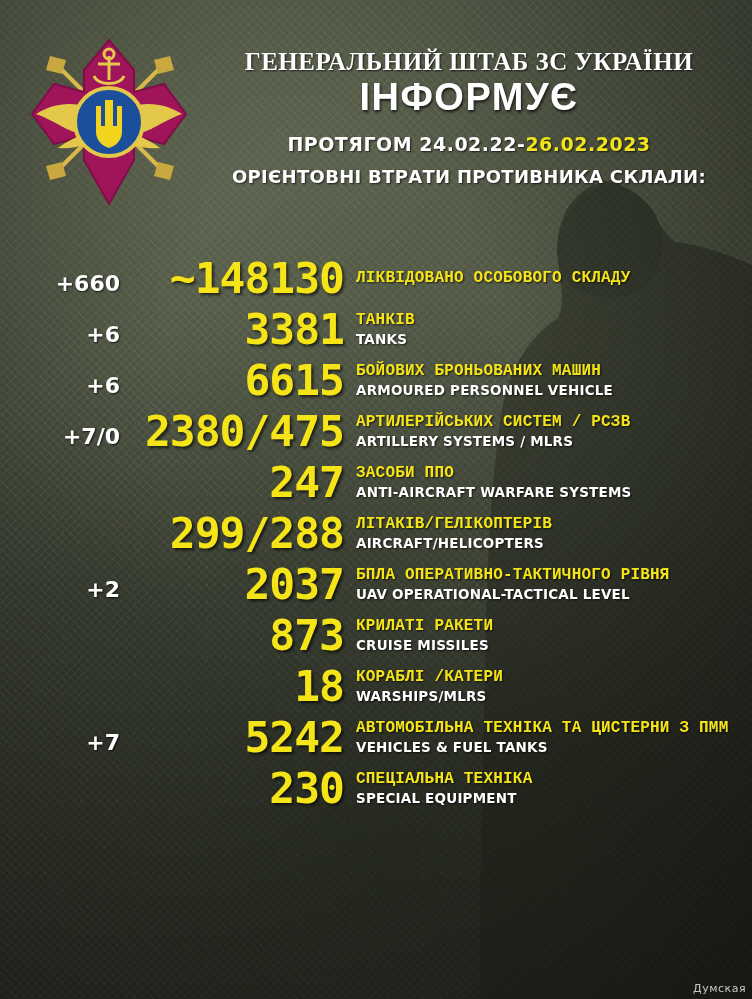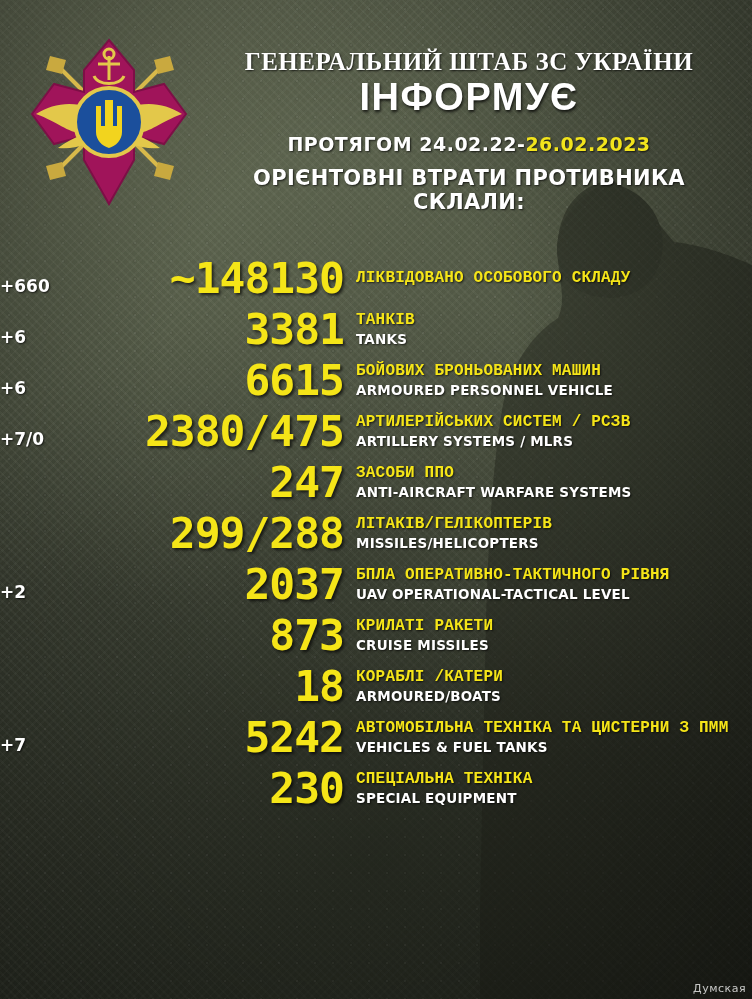--- a/index.html
+++ b/index.html
@@ -91,21 +91,21 @@
     margin-top: 14px;
     font-size: 19px;
     font-weight: bold;
     color: #ffffff;
     letter-spacing: 0.5px;
     text-shadow: 1px 1px 2px rgba(0,0,0,0.7);
   }
   .period .accent { color: #f2e41c; }
   .subtitle {
     margin-top: 11px;
-    font-size: 21px;
+    font-size: 18px;
     font-weight: bold;
     color: #ffffff;
     letter-spacing: 0.3px;
     text-shadow: 1px 1px 2px rgba(0,0,0,0.7);
   }
 
   
   .rows {
     position: relative;
     margin-top: 34px;
@@ -113,25 +113,25 @@
   }
   .row {
     display: flex;
     align-items: center;
     margin-bottom: 7px;
     min-height: 44px;
   }
   .delta {
     width: 120px;
     flex: 0 0 120px;
-    text-align: left;
+    text-align: right;
     padding-right: 6px;
     font-family: "DejaVu Sans", sans-serif;
     font-weight: bold;
-    font-size: 17px;
+    font-size: 22px;
     color: #ffffff;
     text-shadow: 1px 1px 2px rgba(0,0,0,0.7);
     align-self: flex-end;
     padding-bottom: 4px;
   }
   .value {
     width: 218px;
     flex: 0 0 218px;
     text-align: right;
     padding-right: 10px;
@@ -290,21 +290,21 @@
         <div class="label-ua">ЗАСОБИ ППО</div>
         <div class="label-en">ANTI-AIRCRAFT WARFARE SYSTEMS</div>
       </div>
     </div>
 
     <div class="row">
       <div class="delta"></div>
       <div class="value">299/288</div>
       <div class="labels">
         <div class="label-ua">ЛІТАКІВ/ГЕЛІКОПТЕРІВ</div>
-        <div class="label-en">MISSILES/HELICOPTERS</div>
+        <div class="label-en">AIRCRAFT/HELICOPTERS</div>
       </div>
     </div>
 
     <div class="row">
       <div class="delta">+2</div>
       <div class="value">2037</div>
       <div class="labels">
         <div class="label-ua">БПЛА ОПЕРАТИВНО-ТАКТИЧНОГО РІВНЯ</div>
         <div class="label-en">UAV OPERATIONAL-TACTICAL LEVEL</div>
       </div>
@@ -317,21 +317,21 @@
         <div class="label-ua">КРИЛАТІ РАКЕТИ</div>
         <div class="label-en">CRUISE MISSILES</div>
       </div>
     </div>
 
     <div class="row">
       <div class="delta"></div>
       <div class="value">18</div>
       <div class="labels">
         <div class="label-ua">КОРАБЛІ /КАТЕРИ</div>
-        <div class="label-en">ARMOURED/BOATS</div>
+        <div class="label-en">WARSHIPS/MLRS</div>
       </div>
     </div>
 
     <div class="row">
       <div class="delta">+7</div>
       <div class="value">5242</div>
       <div class="labels">
         <div class="label-ua">АВТОМОБІЛЬНА ТЕХНІКА ТА ЦИСТЕРНИ З ПММ</div>
         <div class="label-en">VEHICLES  &amp; FUEL TANKS</div>
       </div>

